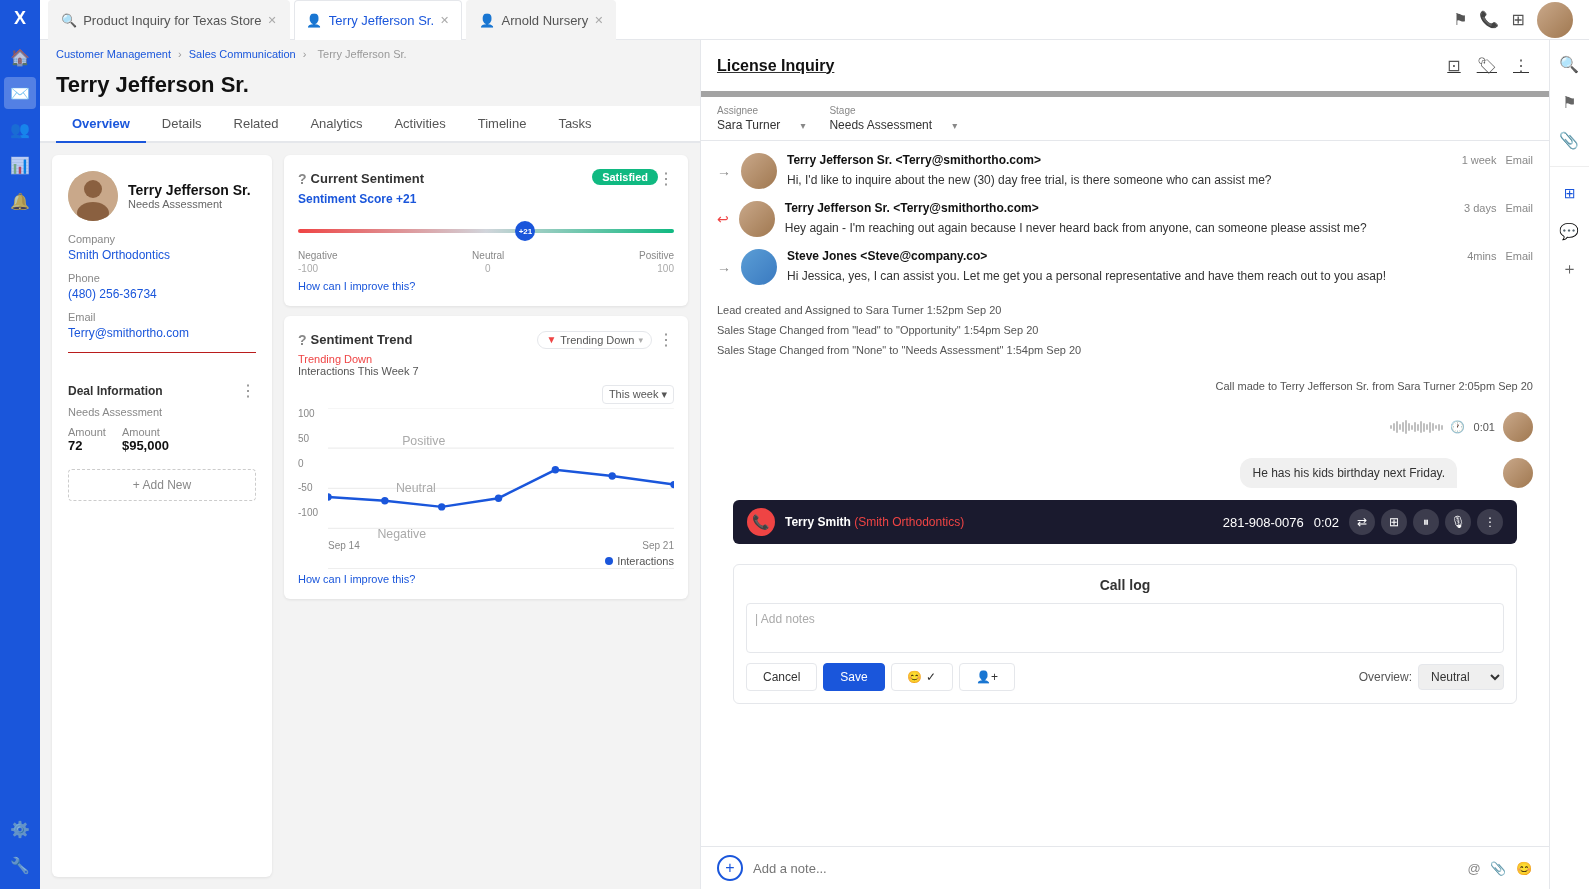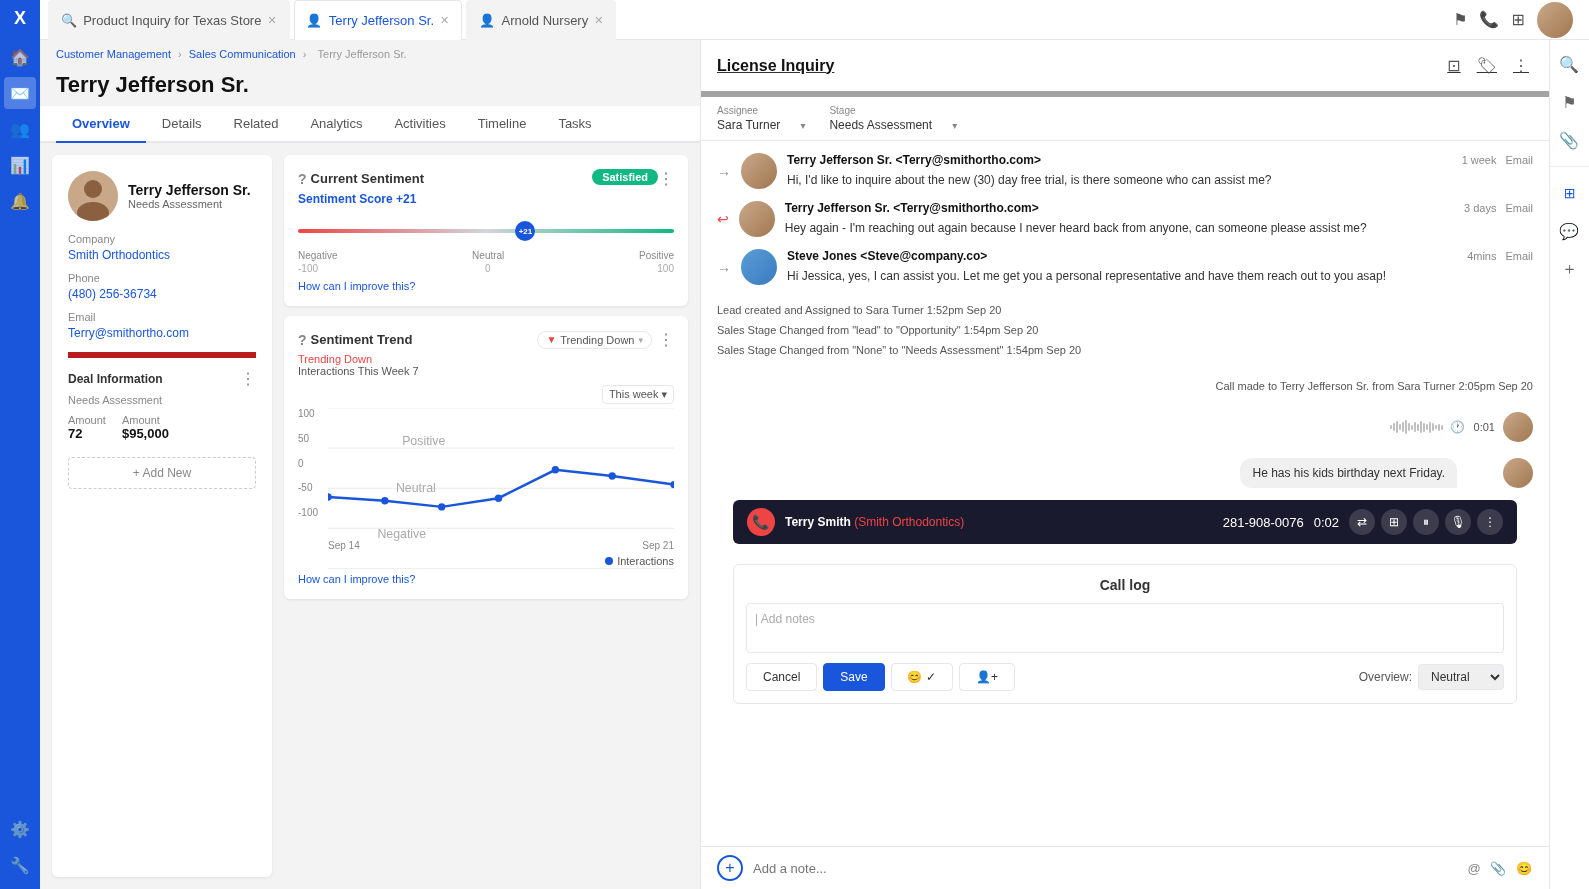--- a/index.html
+++ b/index.html
@@ -108,21 +108,21 @@
       box-shadow: 0 1px 3px rgba(0,0,0,0.08);
     }
     .contact-header { display: flex; align-items: center; gap: 10px; margin-bottom: 12px; }
     .contact-avatar { width: 50px; height: 50px; border-radius: 50%; background: #c9b99a; overflow: hidden; display: flex; align-items: center; justify-content: center; font-size: 20px; }
     .contact-name { font-size: 14px; font-weight: 700; color: #111; }
     .contact-stage { font-size: 11px; color: #666; }
     .contact-field { margin-bottom: 10px; }
     .contact-field label { font-size: 11px; color: #888; display: block; margin-bottom: 2px; }
     .contact-field a { color: #1a56db; text-decoration: none; font-size: 12px; }
 
-    .deal-info { margin-top: 12px; border-top: 6px solid #b91c1c; padding-top: 11px; }
+    .deal-info { margin-top: 12px; border-top: 1px solid #b91c1c; padding-top: 28px; }
     .deal-header { display: flex; justify-content: space-between; align-items: center; margin-bottom: 6px; }
     .deal-title { font-size: 12px; font-weight: 700; color: #333; }
     .deal-stage { font-size: 11px; color: #888; margin-bottom: 8px; }
     .deal-amounts { display: flex; gap: 16px; margin-bottom: 8px; }
     .deal-amount-item label { font-size: 11px; color: #888; display: block; }
     .deal-amount-item span { font-size: 13px; font-weight: 600; color: #111; }
     .add-new-btn { width: 100%; padding: 8px; border: 1px dashed #ccc; border-radius: 4px; background: none; color: #888; cursor: pointer; font-size: 12px; margin-top: 8px; }
 
     
     .sentiment-cards { flex: 1; display: flex; flex-direction: column; gap: 10px; }

